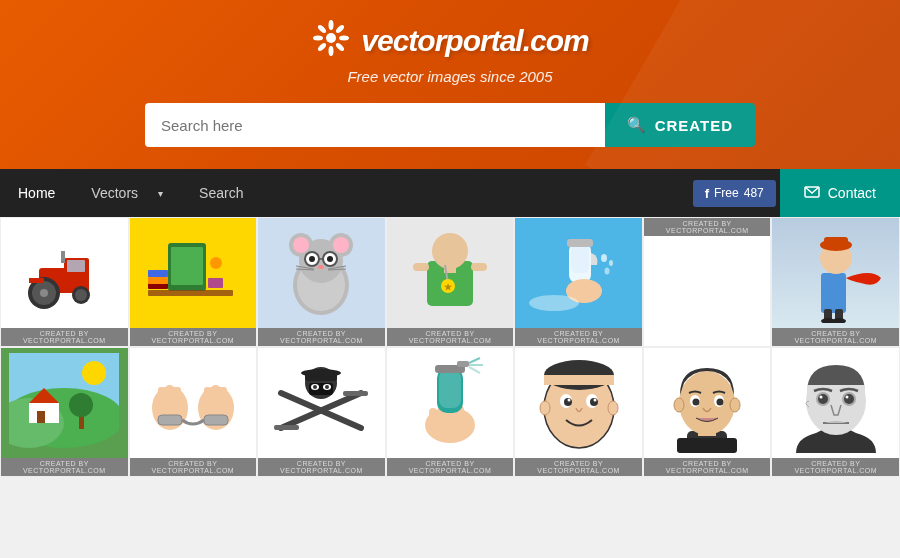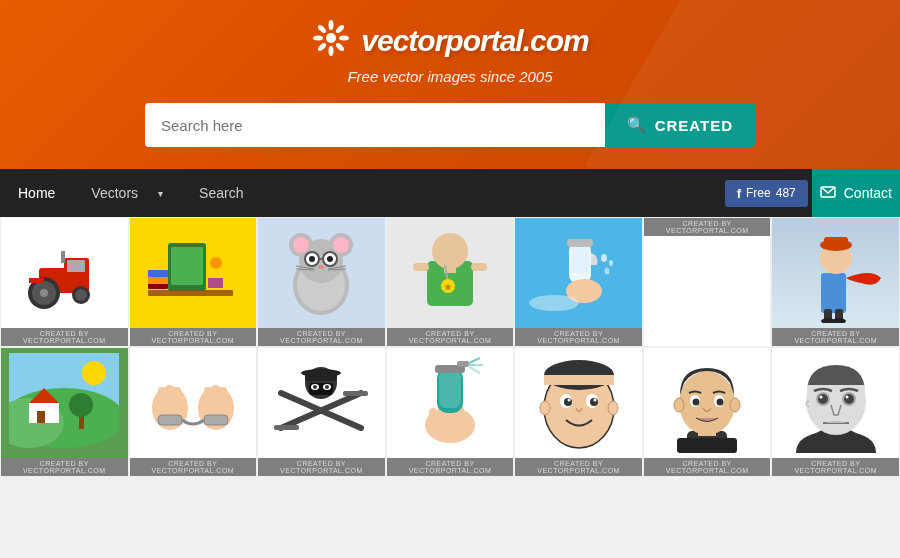--- a/index.html
+++ b/index.html
@@ -111,21 +111,21 @@
       display: flex;
       align-items: center;
       gap: 5px;
       cursor: pointer;
       margin-right: 4px;
     }
     .contact-btn {
       background: #009688;
       color: white;
       font-size: 14px;
-      padding: 0 8px;
+      padding: 0 24px;
       height: 48px;
       display: flex;
       align-items: center;
       gap: 8px;
       cursor: pointer;
     }
 
     
     .image-grid {
       display: flex;

